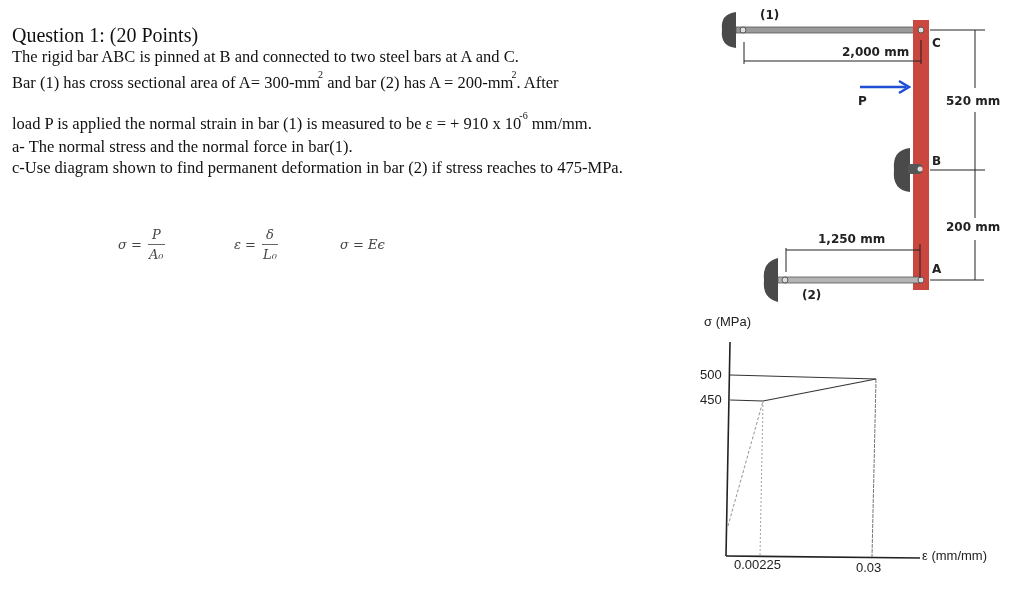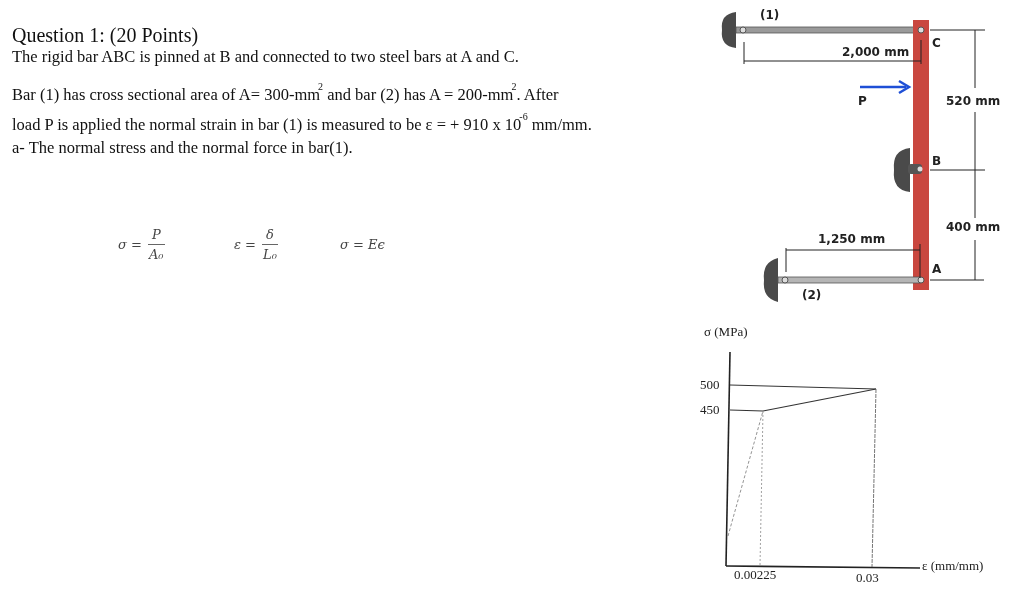--- a/index.html
+++ b/index.html
@@ -9,36 +9,37 @@
   .q-line { font-size: 16.5px; line-height: 21px; white-space: nowrap; }
   .sup { font-size: 10px; position: relative; top: -10px; margin-left: -2px; }
   .formulas { position: absolute; left: 118px; top: 220px; width: 320px; height: 50px; font-family: "DejaVu Serif", serif; font-size: 13px; color: #444; }
   .f { position: absolute; top: 0; display: flex; align-items: center; height: 48px; }
   .frac { display: inline-flex; flex-direction: column; align-items: center; margin-left: 6px; }
   .frac .num { padding: 0 4px 2px 4px; border-bottom: 1px solid #666; font-style: italic; }
   .frac .den { padding-top: 2px; font-style: italic; }
   .it { font-style: italic; }
   .diagram { position: absolute; left: 700px; top: 0; width: 324px; height: 310px; font-family: "DejaVu Sans", sans-serif; }
   .lbl { position: absolute; font-weight: bold; font-size: 12px; color: #222; white-space: nowrap; }
-  .chart { position: absolute; left: 690px; top: 322px; width: 334px; height: 270px; font-family: Liberation Serif, serif; }
+  .chart { position: absolute; left: 690px; top: 312px; width: 334px; height: 270px; font-family: Liberation Sans, sans-serif; }
   .clbl { position: absolute; font-size: 13px; color: #222; white-space: nowrap; }
 </style>
 </head>
 <body>
 
 <div class="q-block">
   <div class="q-title">Question 1:   (20 Points)</div>
   <div class="q-line">The rigid bar ABC is pinned at B and connected to two steel bars at A and C.</div>
-  <div class="q-line" style="margin-top:17px;">
+  <div class="q-line" style="margin-top:5px;">
     <span>Bar (1) has cross sectional area of A= 300-mm</span><span class="sup">2</span><span> and bar (2) has A = 200-mm</span><span class="sup">2</span><span>. After</span>
   </div>
-  <div class="q-line" style="margin-top:7px;">
+  <div class="q-line" style="margin-top:18px;">
     <span>load P is applied the normal strain in bar (1) is measured to be ε = + 910 x 10</span><span class="sup">-6</span><span> mm/mm.</span>
   </div>
   <div class="q-line">a- The normal stress and the normal force in bar(1).</div>
+  <div class="q-line">c-Use diagram shown to find permanent deformation in bar (2) if stress reaches to 475-MPa.</div>
 </div>
 
 <div class="formulas">
   <div class="f" style="left:0;">
     <span class="it">σ =</span>
     <span class="frac">
       <span class="num">P</span>
       <span class="den">A₀</span>
     </span>
   </div>
@@ -93,21 +94,21 @@
     <line x1="86" y1="248" x2="86" y2="272" stroke="#222"></line>
     <line x1="86" y1="250" x2="220" y2="250" stroke="#222"></line>
     <line x1="220" y1="244" x2="220" y2="278" stroke="#222"></line>
   </svg>
   <div class="lbl" style="left:60px; top:8px;">(1)</div>
   <div class="lbl" style="left:98px; top:45px;margin-left:44px;">2,000 mm</div>
   <div class="lbl" style="left:232px; top:36px;">C</div>
   <div class="lbl" style="left:158px; top:94px;">P</div>
   <div class="lbl" style="left:246px; top:94px;">520 mm</div>
   <div class="lbl" style="left:232px; top:154px;">B</div>
-  <div class="lbl" style="left:246px; top:220px;">400 mm</div>
+  <div class="lbl" style="left:246px; top:220px;">200 mm</div>
   <div class="lbl" style="left:118px; top:232px;">1,250 mm</div>
   <div class="lbl" style="left:232px; top:262px;">A</div>
   <div class="lbl" style="left:102px; top:288px;">(2)</div>
 </div>
 
 <div class="chart">
   <svg width="334" height="270" viewBox="0 0 334 270">
 
     <line x1="40" y1="30" x2="36" y2="244" stroke="#222" stroke-width="1.6"></line>
     <line x1="36" y1="244" x2="230" y2="246" stroke="#222" stroke-width="1.6"></line>

